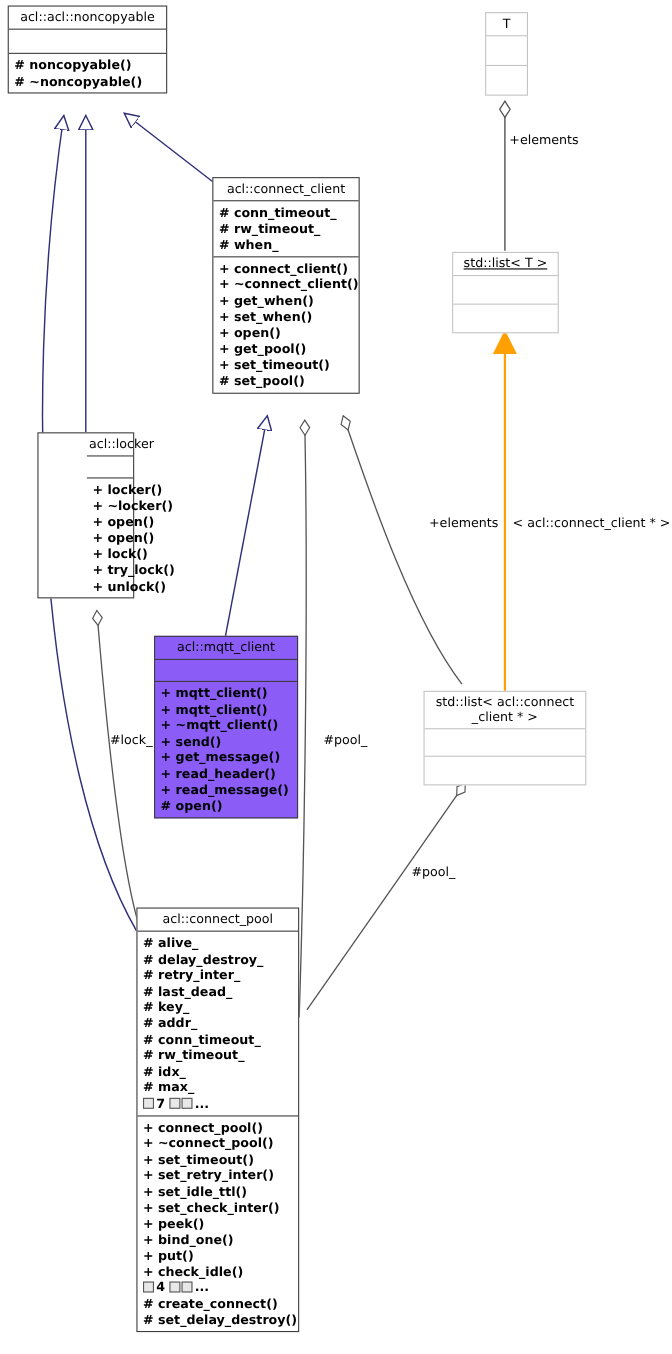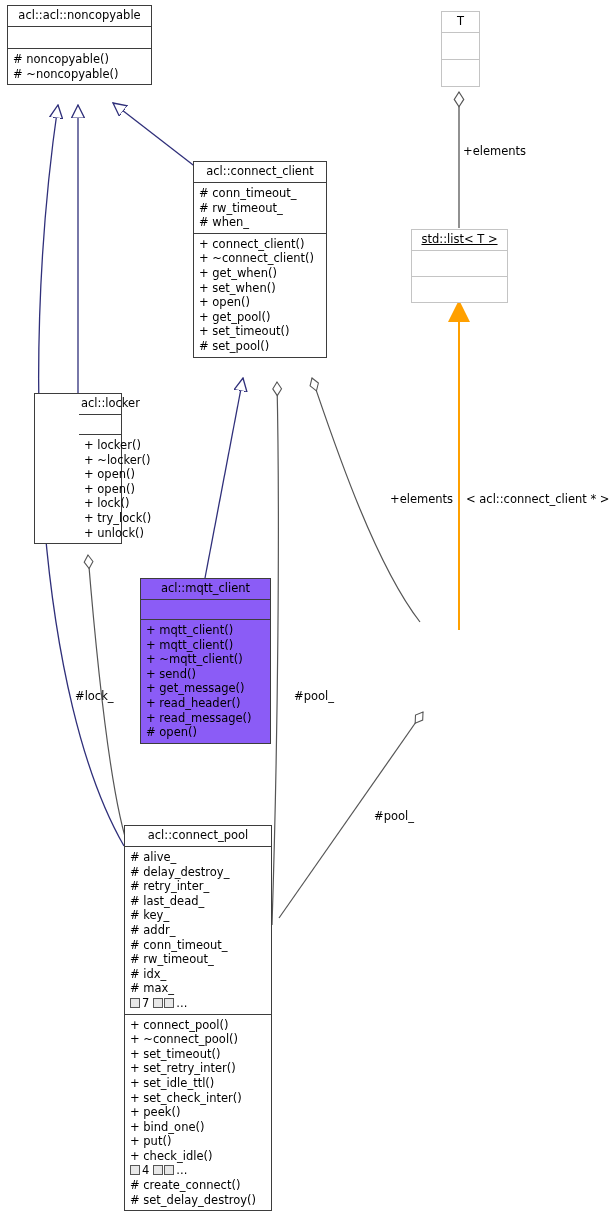--- a/index.html
+++ b/index.html
@@ -10,29 +10,29 @@
 
   .node{position:absolute;box-sizing:border-box;background:#ffffff;}
   .node.dark{border:1px solid #3d3d3d;}
   .node.light{border:1px solid #c4c4c4;}
   .node.hi{border:1px solid #3d3d3d;background:#8b5cf6;}
 
   .cmp{box-sizing:border-box;}
   .cmp.title{text-align:center;padding:3px 2px 4px 2px;font-size:11.5px;color:#000;line-height:13px;}
   .cmp.sep-dark{border-top:1px solid #3d3d3d;}
   .cmp.sep-light{border-top:1px solid #c4c4c4;}
-  .cmp.body{padding:3px 4px 3px 5px;font-size:11.5px;color:#000;line-height:14.6px;text-align:left;}
+  .cmp.body{padding:3px 4px 3px 5px;font-size:11.5px;color:#000;line-height:14.6px;text-align:left;font-weight:bold;}
   .cmp.empty{height:22px;}
   .cmp.empty-sm{height:20px;}
   .row{white-space:nowrap;}
   .more{display:inline-block;}
   .mbox{display:inline-block;width:8px;height:8px;border:1px solid #555;background:#e8e8e8;vertical-align:-1px;margin-right:2px;}
   .mbox2{margin-left:4px;margin-right:1px;}
 
-  .elabel{position:absolute;font-size:11.5px;color:#000;white-space:nowrap;margin-top:24px;}
+  .elabel{position:absolute;font-size:11.5px;color:#000;white-space:nowrap;}
 </style>
 </head>
 <body>
 
 <div id="stage">
 
   <svg class="edges" viewBox="0 0 611 1231" xmlns="http://www.w3.org/2000/svg">
     <defs>
       <marker id="inh" viewBox="0 0 12 12" refX="11" refY="6" markerWidth="11" markerHeight="11" orient="auto">
         <path d="M11,6 L0,11.5 L0,0.5 Z" fill="#ffffff" stroke="#2f2f7a" stroke-width="1.1"></path>
@@ -164,21 +164,29 @@
     <div class="cmp sep-light" style="height:27px;"></div>
     <div class="cmp sep-light" style="height:27px;"></div>
   </div>
 
   <div class="node light" style="left:411px;top:229px;width:97px;text-decoration:underline;">
     <div class="cmp title">std::list&lt; T &gt;</div>
     <div class="cmp sep-light" style="height:26px;"></div>
     <div class="cmp sep-light" style="height:26px;"></div>
   </div>
 
+  <div class="node light" style="left:385px;top:628px;width:148px;">
+    <div class="cmp title">
+      <div>std::list&lt; acl::connect</div>
+      <div>_client * &gt;</div>
+    </div>
+    <div class="cmp sep-light" style="height:25px;"></div>
+    <div class="cmp sep-light" style="height:26px;"></div>
+  </div>
 
   <div class="elabel" style="left:463px;top:120px;">+elements</div>
   <div class="elabel" style="left:390px;top:468px;">+elements</div>
   <div class="elabel" style="left:466px;top:468px;">&lt; acl::connect_client * &gt;</div>
-  <div class="elabel" style="left:75px;top:665px;">#lock_</div>
+  <div class="elabel" style="left:100px;top:665px;">#lock_</div>
   <div class="elabel" style="left:294px;top:665px;">#pool_</div>
   <div class="elabel" style="left:374px;top:785px;">#pool_</div>
 
 </div>
 
 </body></html>

